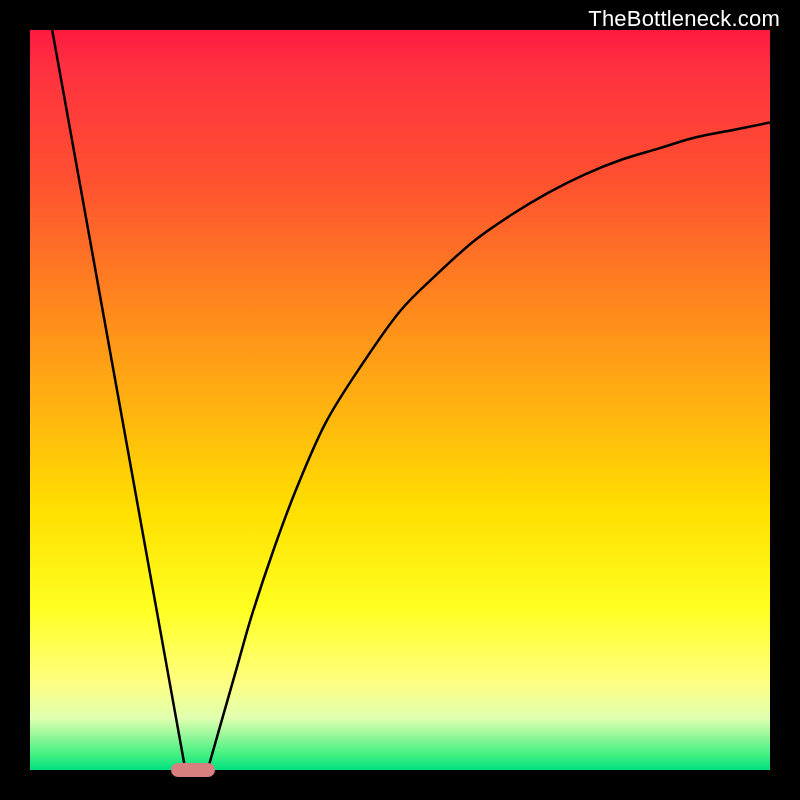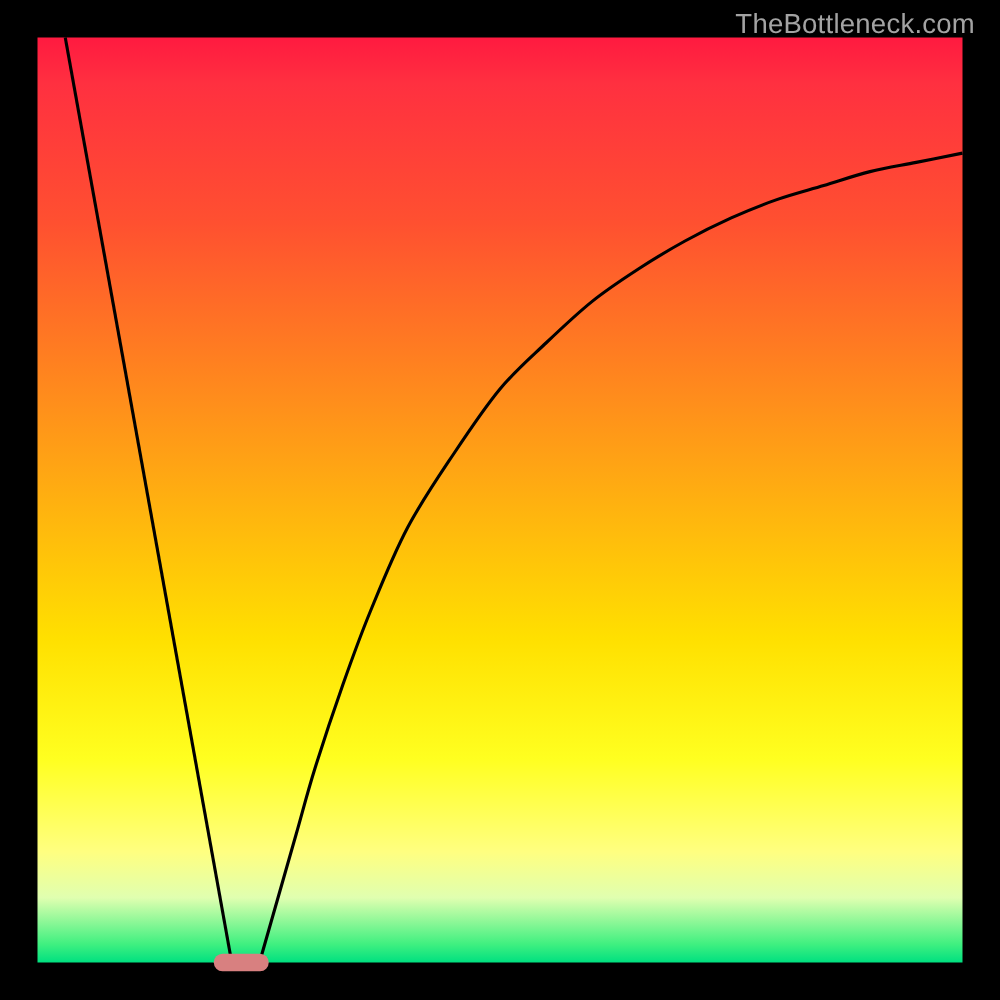--- a/index.html
+++ b/index.html
@@ -21,21 +21,21 @@
       #ffff20 78%,
       #ffff80 88%,
       #e0ffb0 93%,
       #40f080 98%,
       #00e080 100%);
   }
   .watermark {
     position: absolute;
     top: 6px;
     right: 20px;
-    color: #a3a3a3;
+    color: #ffffff;
     font-size: 22px;
     letter-spacing: 0.2px;
     font-weight: 400;
   }
   svg.curves {
     position: absolute;
     left: 30px;
     top: 30px;
     width: 740px;
     height: 740px;

